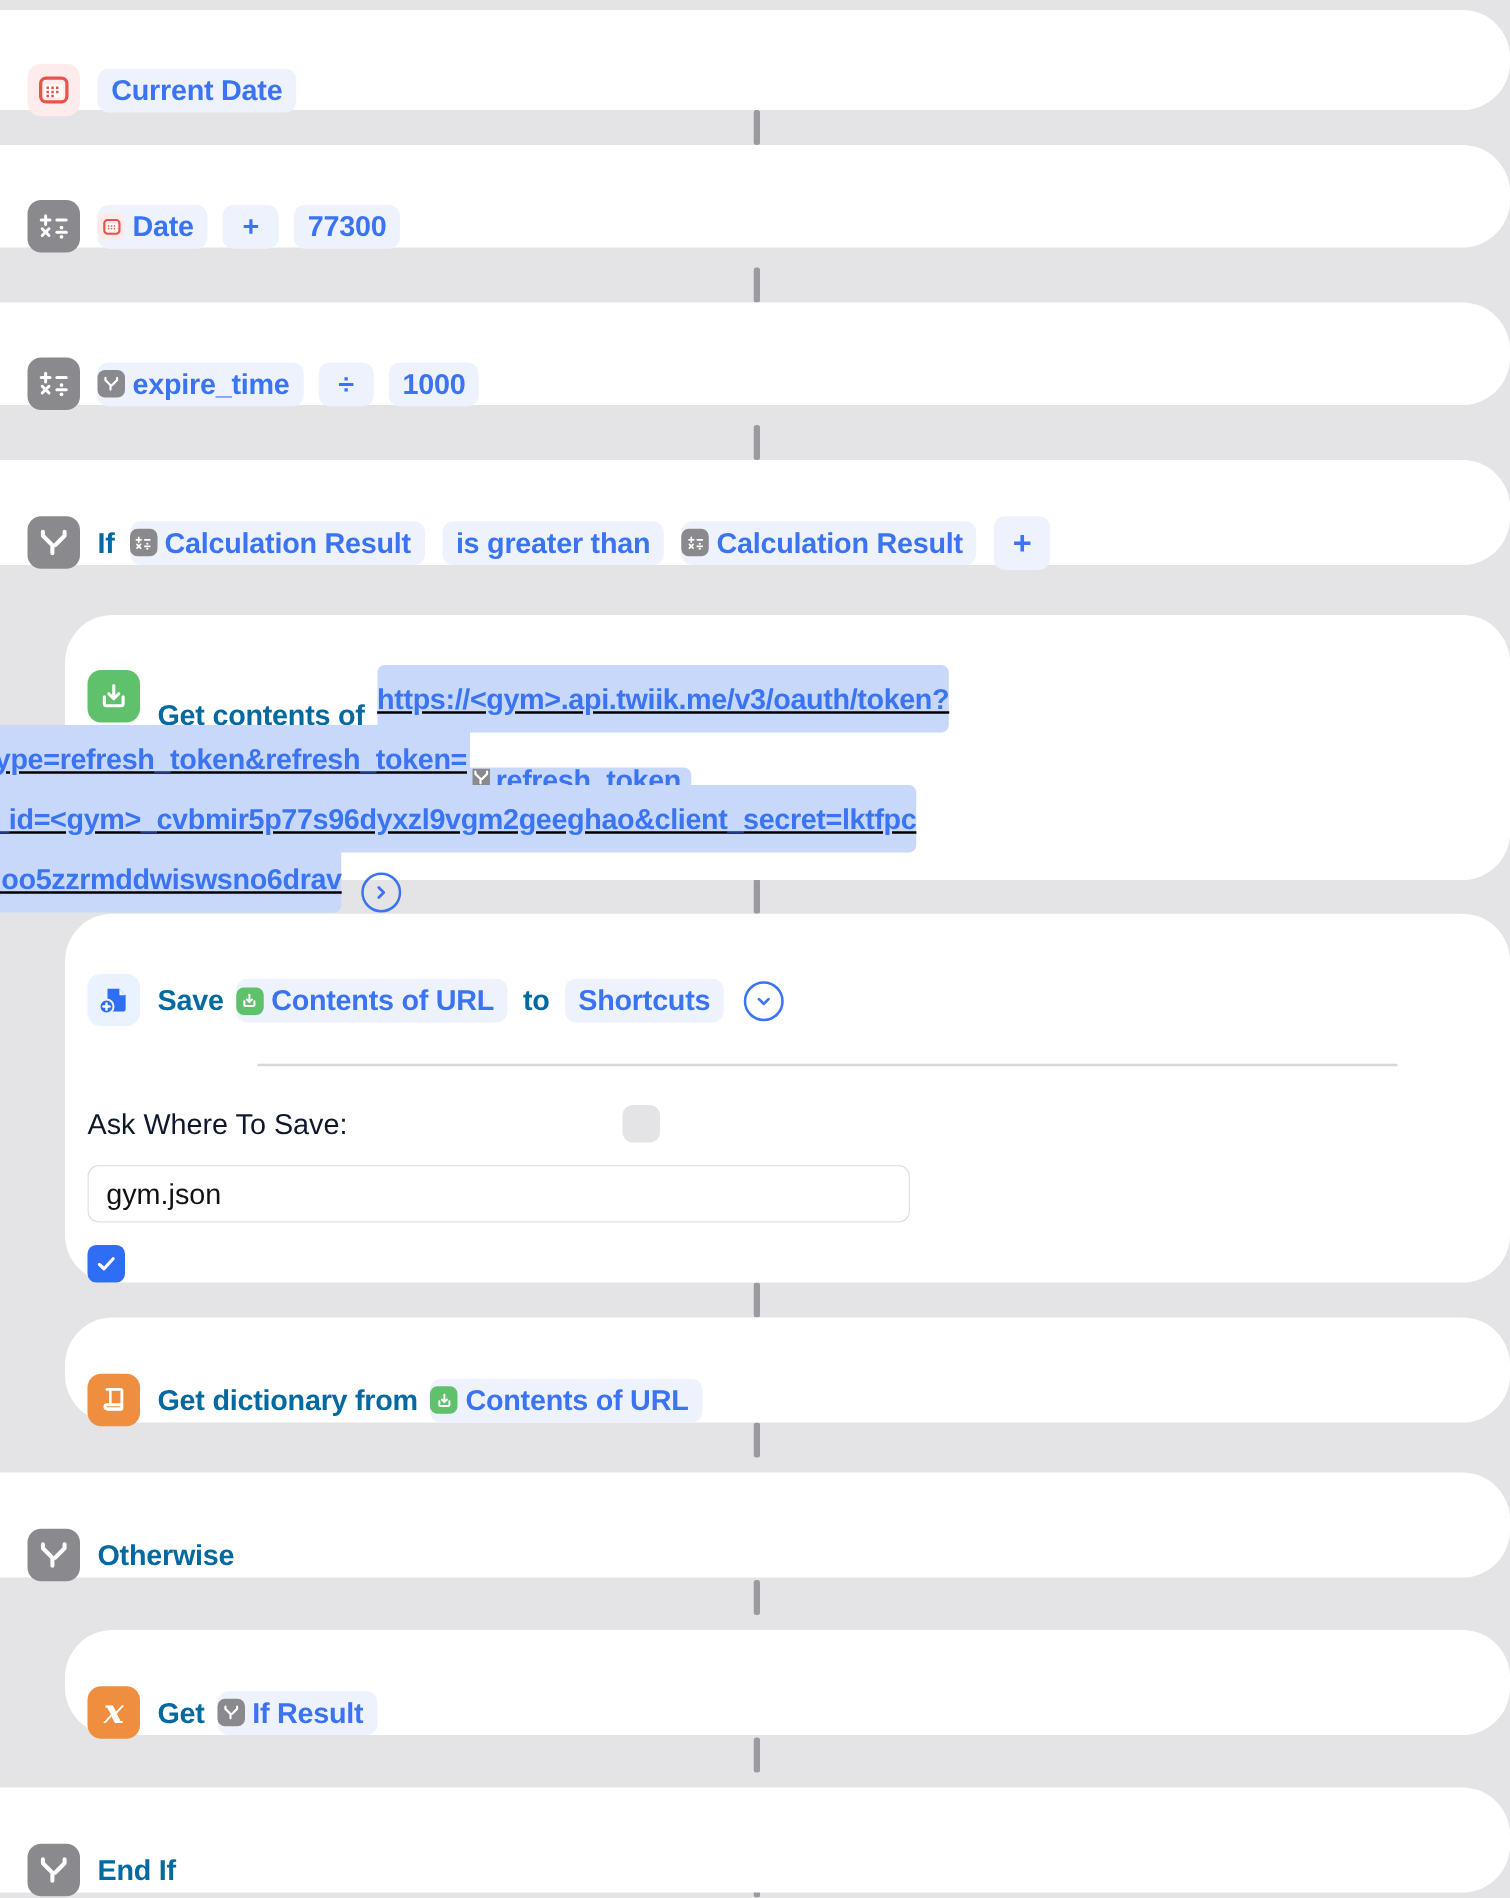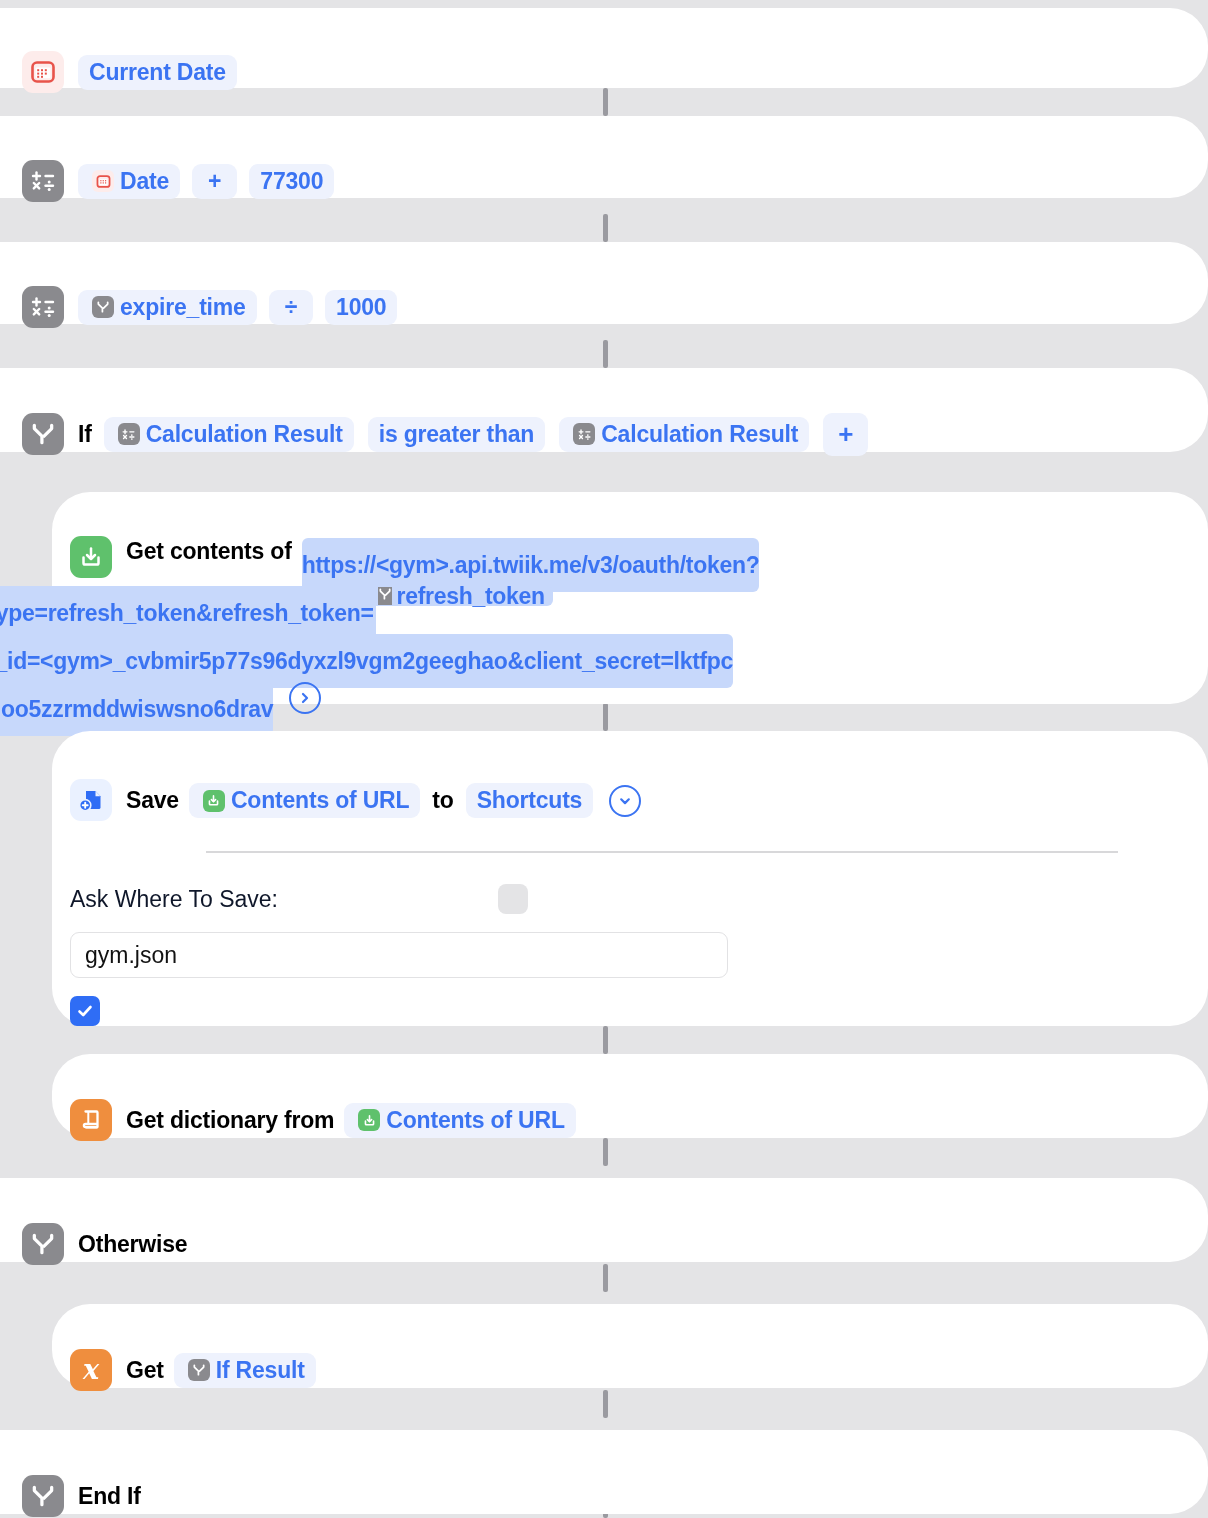--- a/index.html
+++ b/index.html
@@ -96,39 +96,39 @@
     font-weight: 700;
     font-size: 27px;
     line-height: 1;
     margin-top: -2px;
   }
 
   
   .plain {
     font-size: 23px;
     font-weight: 700;
-    color: #000000;
+    color: #0369a1;
     letter-spacing: -0.2px;
     white-space: nowrap;
   }
 
   
   .pill {
     display: inline-flex;
     align-items: center;
     background: #eef2fd;
     color: #3b74f2;
     font-size: 23px;
     font-weight: 700;
     border-radius: 9px;
     padding: 4px 11px;
     letter-spacing: -0.2px;
     white-space: nowrap;
   }
-  .pill.tok { padding-left: 14px; }
+  .pill.tok { padding-left: 0; }
   .pill .tok-ico {
     width: 22px;
     height: 22px;
     border-radius: 6px;
     flex: 0 0 auto;
     display: flex;
     align-items: center;
     justify-content: center;
     margin-right: 6px;
   }
@@ -149,21 +149,21 @@
     color: #3b74f2;
     font-size: 23px;
     font-weight: 700;
     letter-spacing: -0.3px;
     border-radius: 6px;
     box-decoration-break: clone;
     -webkit-box-decoration-break: clone;
     padding: 3px 0;
     line-height: 48px;
   }
-  .urlrow { white-space: nowrap; height: 48px; display: flex; align-items: flex-start; }
+  .urlrow { white-space: nowrap; height: 48px; display: flex; align-items: flex-end; text-decoration: underline; }
   .urlrow .tok-ico { margin: 0 5px 0 2px; }
 
   
   .circlebtn {
     width: 28px;
     height: 28px;
     border: 2.6px solid #3b74f2;
     border-radius: 50%;
     display: inline-flex;
     align-items: center;

